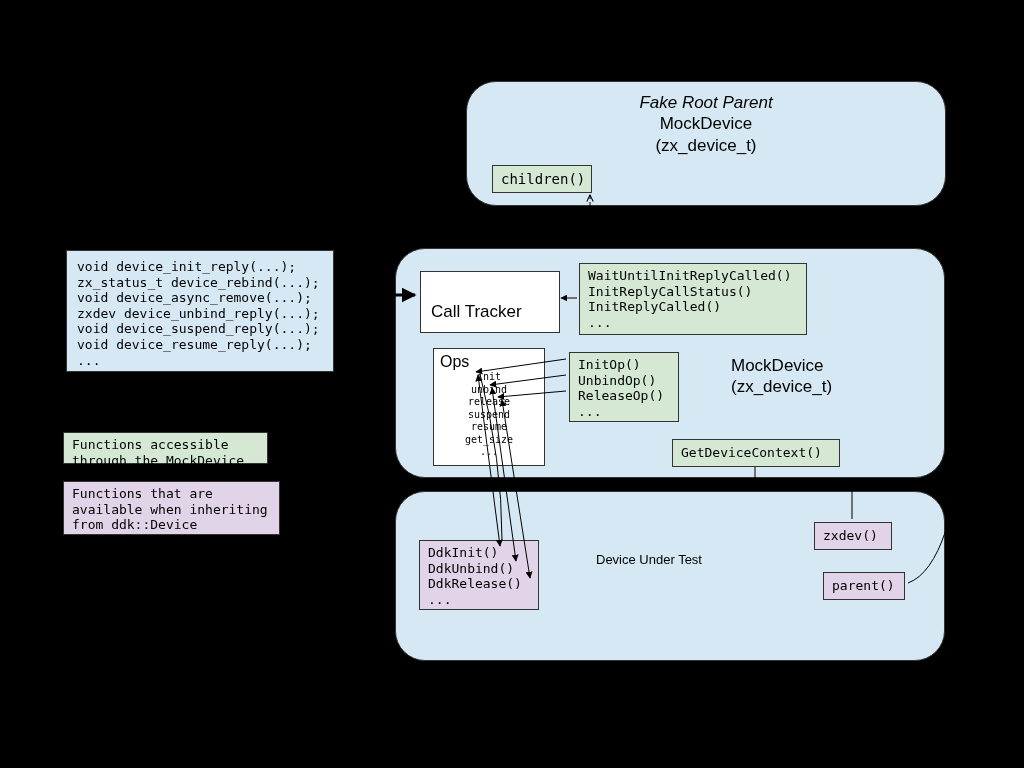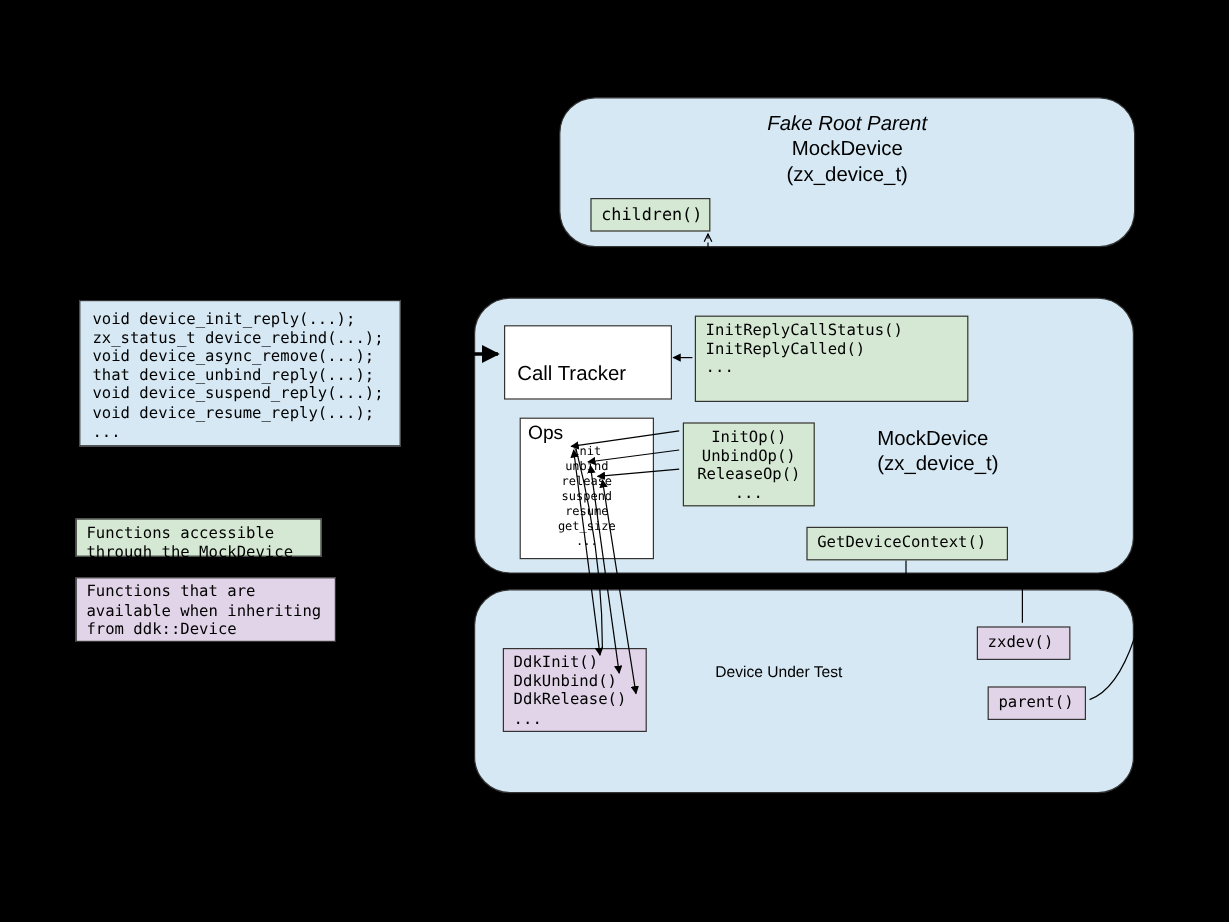--- a/index.html
+++ b/index.html
@@ -41,60 +41,61 @@
   </div>
   <div class="box green mono" style="left:25px; bottom:12px; width:100px; height:28px; font-size:14px; padding:5px 8px;">
     <span>children()</span>
   </div>
 </div>
 
 <div class="box blue mono" style="left:66px; top:250px; width:268px; height:122px; font-size:13px; padding:8px 10px; line-height:1.2;">
   <div>void device_init_reply(...);</div>
   <div>zx_status_t device_rebind(...);</div>
   <div>void device_async_remove(...);</div>
-  <div>that device_unbind_reply(...);</div>
+  <div>zxdev device_unbind_reply(...);</div>
   <div>void device_suspend_reply(...);</div>
   <div>void device_resume_reply(...);</div>
   <div>...</div>
 </div>
 
 <div class="box green mono" style="left:63px; top:432px; width:205px; height:32px; font-size:13px; padding:4px 8px; line-height:1.2;">
   <span>Functions accessible through the MockDevice</span>
 </div>
 
 <div class="box purple mono" style="left:63px; top:481px; width:217px; height:54px; font-size:13px; padding:4px 8px; line-height:1.2;">
   <span>Functions that are available when inheriting from ddk::Device</span>
 </div>
 
 <div class="box rounded blue" style="left:395px; top:248px; width:550px; height:230px;">
 
   <div class="box white" style="left:24px; top:22px; width:140px; height:48px; font-size:17px; padding:30px 10px;">
     <span>Call Tracker</span>
   </div>
 
   <div class="box green mono" style="left:183px; top:14px; width:228px; height:72px; font-size:13px; padding:4px 8px; line-height:1.2;">
+    <div>WaitUntilInitReplyCalled()</div>
     <div>InitReplyCallStatus()</div>
     <div>InitReplyCalled()</div>
     <div>...</div>
   </div>
 
   <div class="box white" style="left:37px; top:99px; width:112px; height:118px; padding:4px 6px;">
     <div style="font-size:16px;">Ops</div>
     <div class="mono" style="font-size:10px; line-height:1.25;text-align:center;">
       <div>init</div>
       <div>unbind</div>
       <div>release</div>
       <div>suspend</div>
       <div>resume</div>
       <div>get_size</div>
       <div>...</div>
     </div>
   </div>
 
-  <div class="box green mono" style="left:173px; top:103px; width:110px; height:70px; font-size:13px; padding:4px 8px; line-height:1.2;text-align:center;">
+  <div class="box green mono" style="left:173px; top:103px; width:110px; height:70px; font-size:13px; padding:4px 8px; line-height:1.2;">
     <div>InitOp()</div>
     <div>UnbindOp()</div>
     <div>ReleaseOp()</div>
     <div>...</div>
   </div>
 
   <div class="label" style="left:335px; top:106px; font-size:17px; line-height:1.25;">
     <span>MockDevice</span><br>
     <span>(zx_device_t)</span>
   </div>

